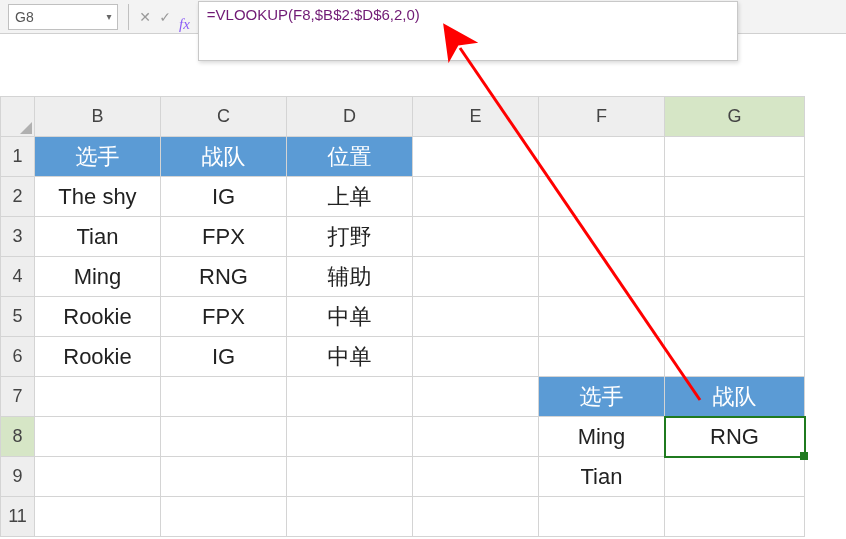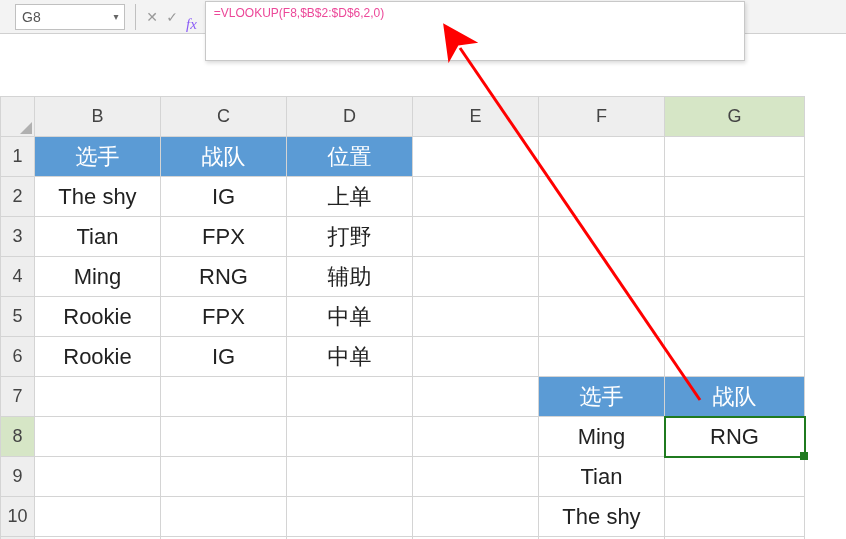--- a/index.html
+++ b/index.html
@@ -13,21 +13,21 @@
     overflow: hidden;
     position: relative;
   }
   
   .fbar {
     display: flex;
     align-items: center;
     height: 34px;
     border-bottom: 1px solid #d0d0d0;
     background: #f3f3f3;
-    padding-left: 15px;
+    padding-left: 8px;
   }
   .namebox-wrap {
     width: 110px;
     height: 26px;
     background: #fff;
     border: 1px solid #c0c0c0;
     display: flex;
     align-items: center;
     margin: 0 4px 0 0;
     position: relative;
@@ -68,22 +68,22 @@
   }
   .formula-input {
     position: absolute;
     left: 0; top: 1px;
     height: 60px;
     width: 540px;
     background: #fff;
     border: 1px solid #c8c8c8;
     box-shadow: 1px 2px 4px rgba(0,0,0,0.15);
     padding: 4px 8px;
-    font-size: 12px;
-    color: #ec4899;
+    font-size: 15px;
+    color: #701a75;
     z-index: 5;
   }
   
   .grid-wrap {
     position: absolute;
     left: 0; top: 96px;
     width: 846px;
   }
   table.grid {
     border-collapse: collapse;
@@ -292,29 +292,20 @@
   <tr>
     <th class="rowh">9</th>
     <td></td>
     <td></td>
     <td></td>
     <td></td>
     <td>Tian</td>
     <td></td>
   </tr>
 
-  <tr>
-    <th class="rowh">10</th>
-    <td></td>
-    <td></td>
-    <td></td>
-    <td></td>
-    <td>The shy</td>
-    <td></td>
-  </tr>
 
   <tr>
     <th class="rowh">11</th>
     <td></td>
     <td></td>
     <td></td>
     <td></td>
     <td></td>
     <td></td>
   </tr>

